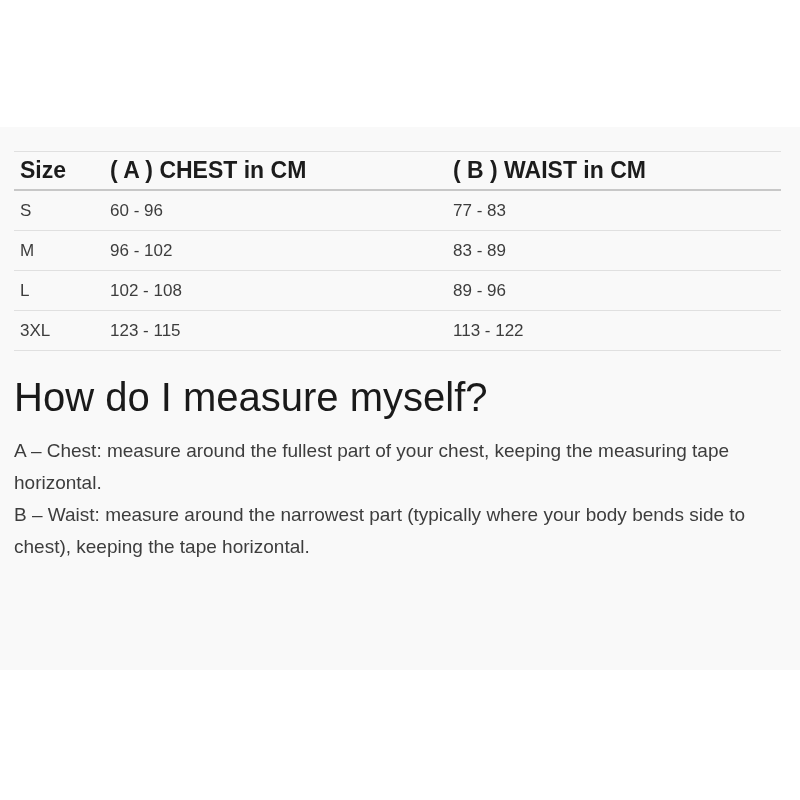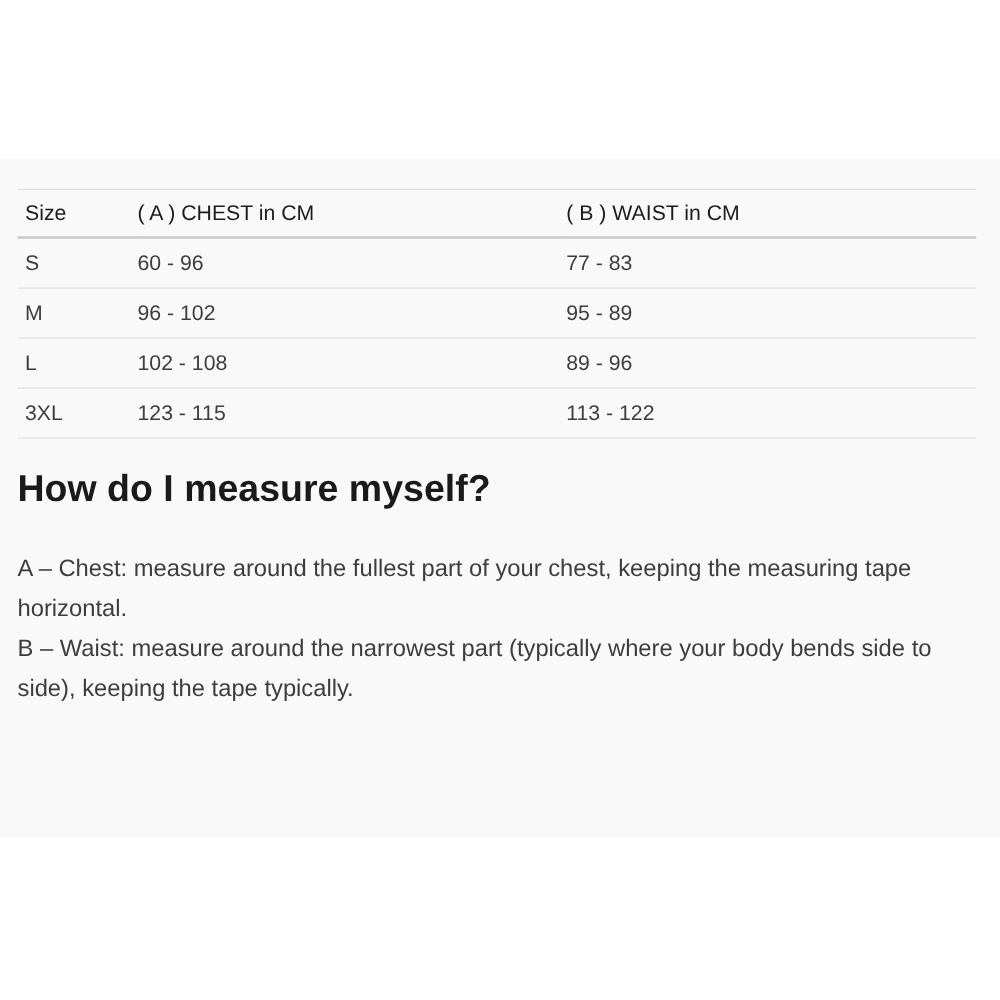--- a/index.html
+++ b/index.html
@@ -29,22 +29,22 @@
     table-layout: fixed;
     width: 767px;
   }
   table.size-table col.c1 { width: 96px; }
   table.size-table col.c2 { width: 343px; }
   table.size-table col.c3 { width: 328px; }
   table.size-table thead th {
     border-top: 1px solid #e0e0e0;
     border-bottom: 2px solid #c8c8c8;
     height: 37px;
-    font-size: 17px;
-    font-weight: 400;
+    font-size: 23px;
+    font-weight: 700;
     color: #1c1c1c;
     text-align: left;
     vertical-align: middle;
     padding: 0;
   }
   table.size-table tbody td {
     border-bottom: 1px solid #e0e0e0;
     height: 39px;
     font-size: 17px;
     font-weight: 400;
@@ -52,26 +52,26 @@
     text-align: left;
     vertical-align: middle;
     padding: 0;
   }
   table.size-table th:first-child,
   table.size-table td:first-child {
     padding-left: 6px;
   }
   h2.guide-heading {
     margin: 24px 0 0 0;
-    font-size: 30px;
-    font-weight: 700;
+    font-size: 40px;
+    font-weight: 400;
     color: #1a1a1a;
   }
   .guide-text {
-    margin-top: 31px;
+    margin-top: 15px;
   }
   .guide-line {
     font-size: 19px;
     line-height: 32px;
     color: #3d3d3d;
     white-space: nowrap;
   }
 </style>
 </head>
 <body>
@@ -93,37 +93,37 @@
     </thead>
     <tbody>
       <tr>
         <td>S</td>
         <td>60 - 96</td>
         <td>77 - 83</td>
       </tr>
       <tr>
         <td>M</td>
         <td>96 - 102</td>
-        <td>95 - 89</td>
+        <td>83 - 89</td>
       </tr>
       <tr>
         <td>L</td>
         <td>102 - 108</td>
         <td>89 - 96</td>
       </tr>
       <tr>
         <td>3XL</td>
         <td>123 - 115</td>
         <td>113 - 122</td>
       </tr>
     </tbody>
   </table>
 
   <h2 class="guide-heading">How do I measure myself?</h2>
 
   <div class="guide-text">
     <div class="guide-line">A – Chest: measure around the fullest part of your chest, keeping the measuring tape</div>
     <div class="guide-line">horizontal.</div>
     <div class="guide-line">B – Waist: measure around the narrowest part (typically where your body bends side to</div>
-    <div class="guide-line">side), keeping the tape typically.</div>
+    <div class="guide-line">chest), keeping the tape horizontal.</div>
   </div>
 
 </div>
 
 </body></html>

